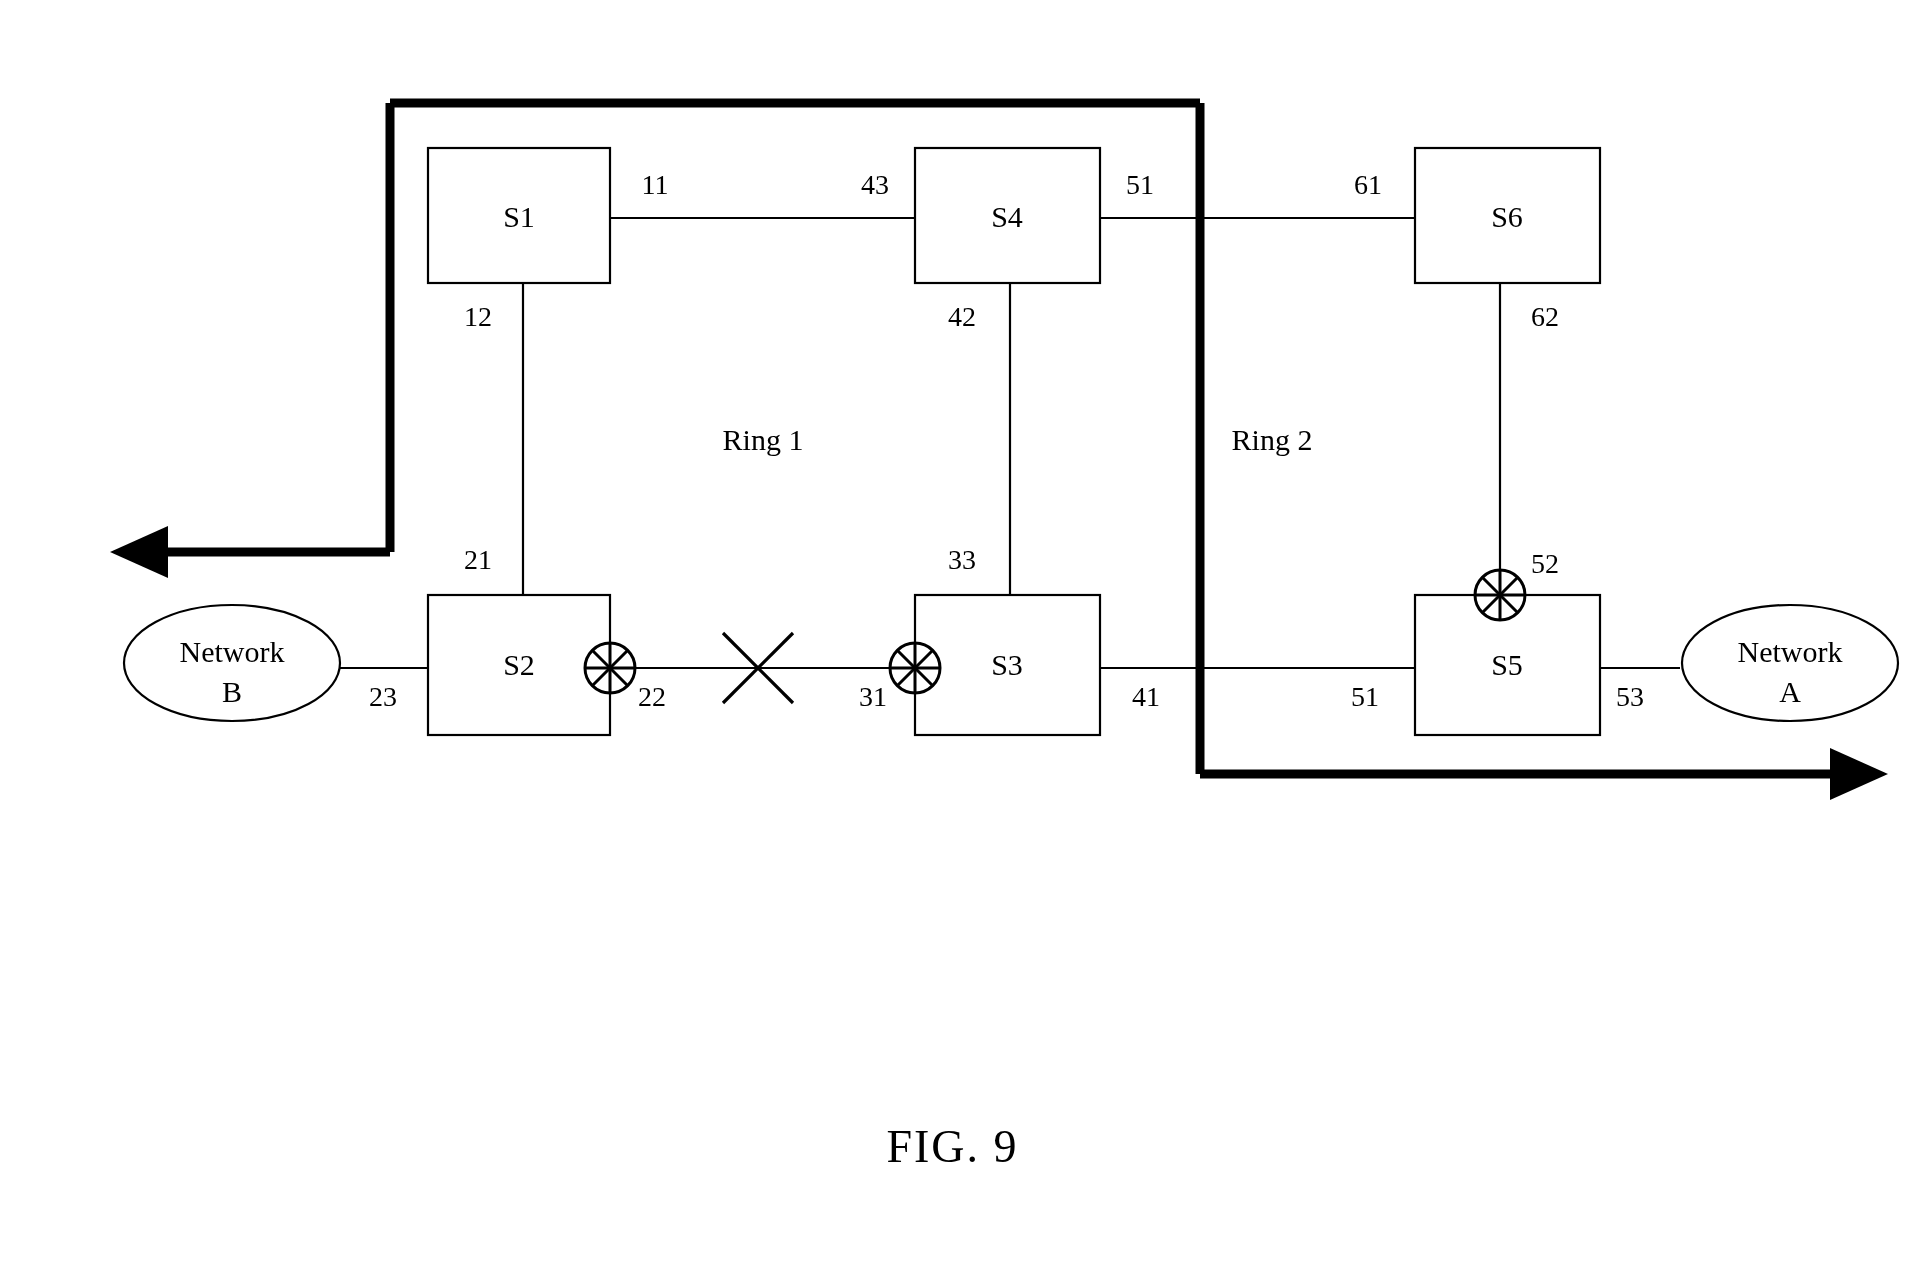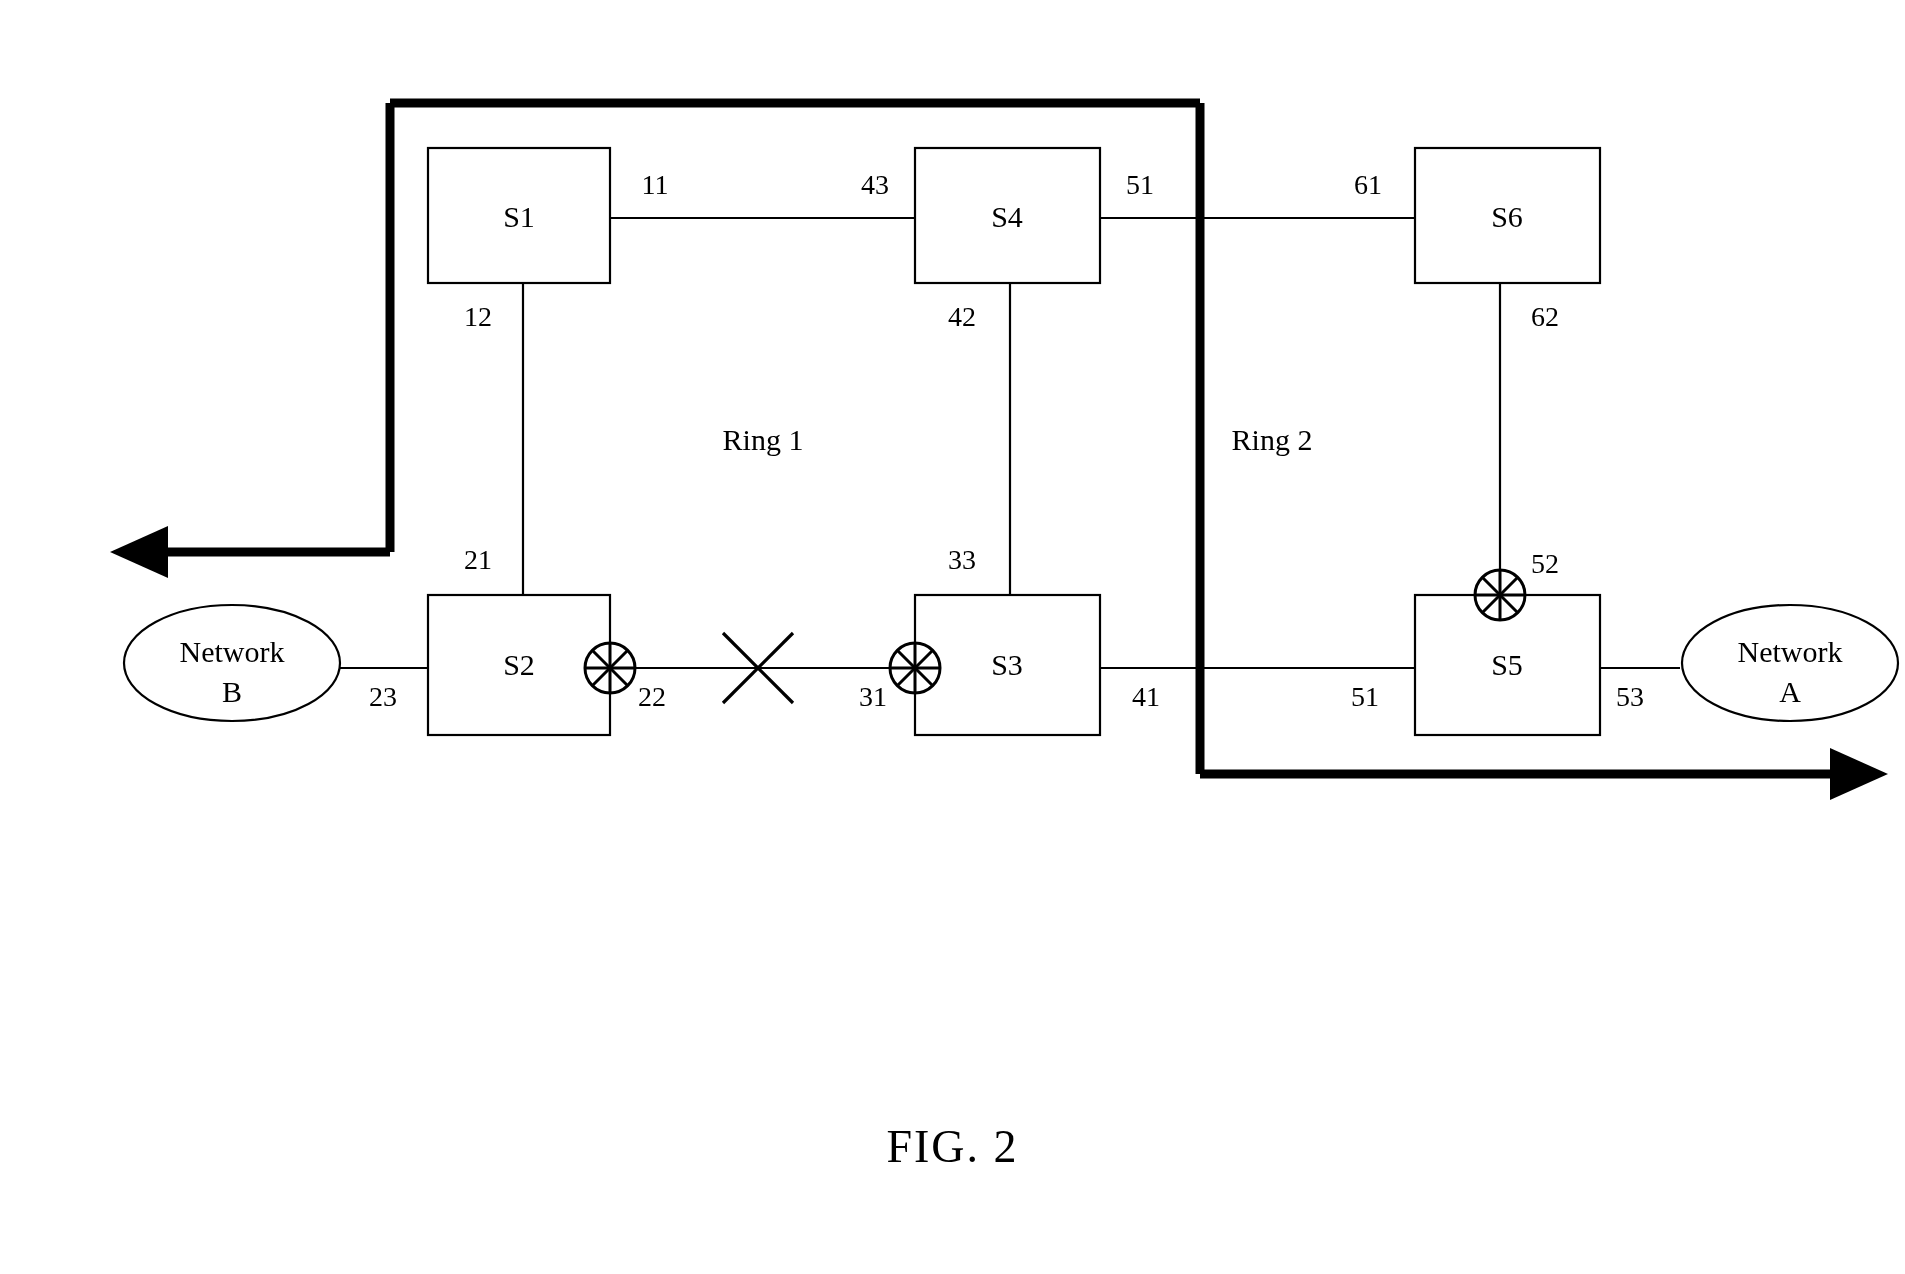--- a/index.html
+++ b/index.html
@@ -196,16 +196,16 @@
     </g>
 
     <g>
       <line class="fail-x" x1="723" y1="633" x2="793" y2="703"></line>
       <line class="fail-x" x1="793" y1="633" x2="723" y2="703"></line>
     </g>
 
   </svg>
 
   <div style="position:absolute; left:0; top:1120px; width:1905px; text-align:center;">
-    <span style="font-family:&quot;Liberation Serif&quot;, serif; font-size:46px; letter-spacing:2px;">FIG. 2</span>
+    <span style="font-family:&quot;Liberation Serif&quot;, serif; font-size:46px; letter-spacing:2px;">FIG. 9</span>
   </div>
 
 </div>
 
 </body></html>

